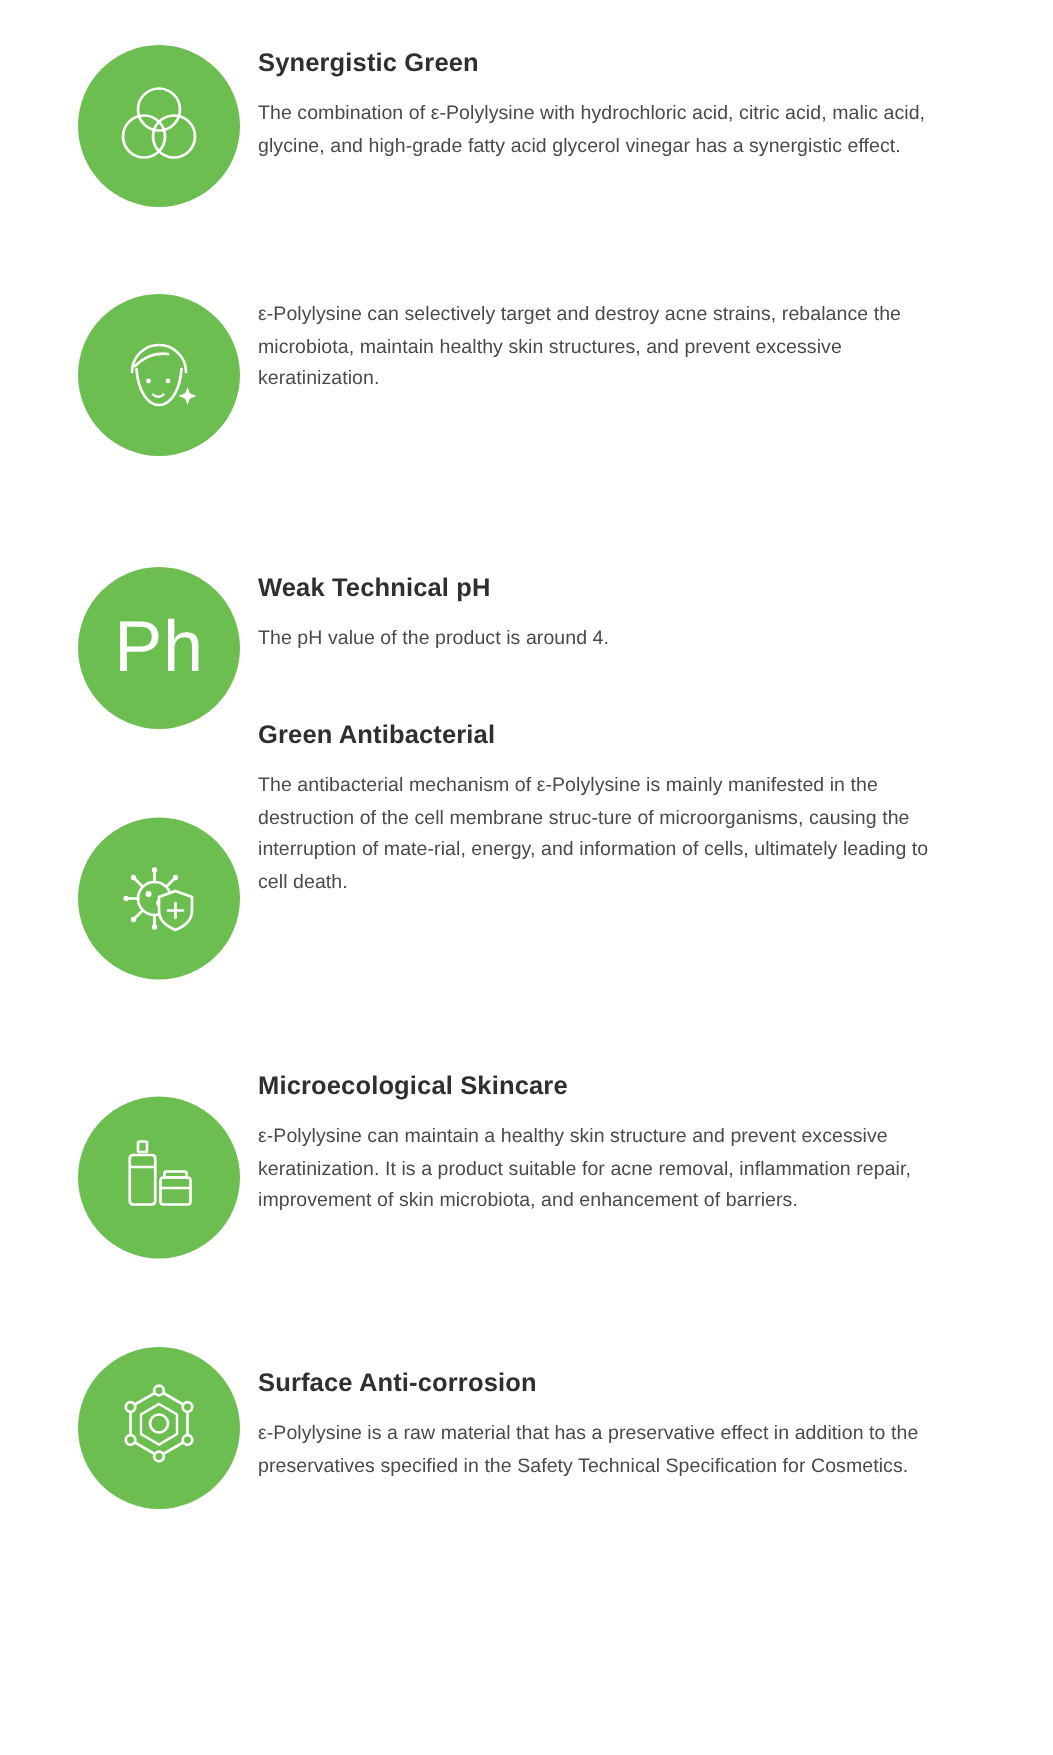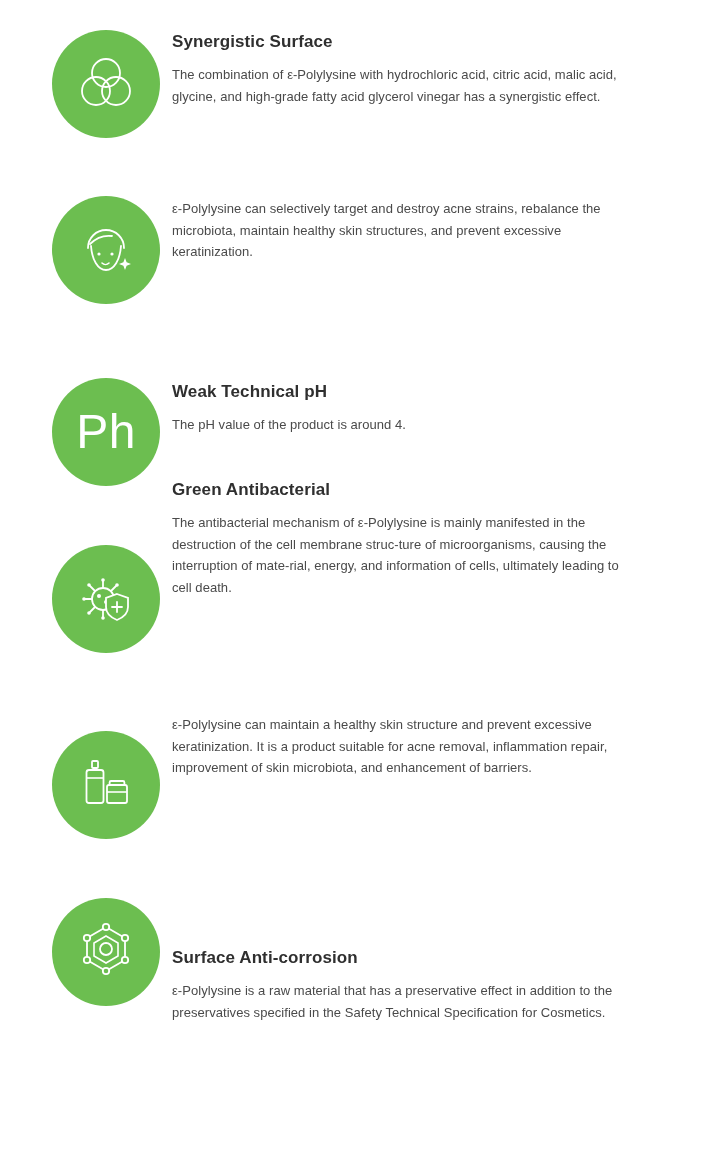--- a/index.html
+++ b/index.html
@@ -75,37 +75,37 @@
   #feat-2 .badge { left: 52px; top: 378px; }
   #feat-2 .content { top: 382px; }
 
   #feat-3 .badge { left: 52px; top: 545px; }
   #feat-3 .content { top: 480px; }
 
   #feat-4 .badge { left: 52px; top: 731px; }
   #feat-4 .content { top: 714px; }
 
   #feat-5 .badge { left: 52px; top: 898px; }
-  #feat-5 .content { top: 948px; }
+  #feat-5 .content { top: 912px; }
 </style>
 </head>
 <body>
 
 <div class="page">
 
   <div class="feature" id="feat-0">
     <div class="badge">
       <svg width="62" height="62" viewBox="0 0 62 62" fill="none" xmlns="http://www.w3.org/2000/svg">
         <circle cx="31" cy="20" r="14" stroke="#ffffff" stroke-width="1.8" fill="none"></circle>
         <circle cx="21" cy="38" r="14" stroke="#ffffff" stroke-width="1.8" fill="none"></circle>
         <circle cx="41" cy="38" r="14" stroke="#ffffff" stroke-width="1.8" fill="none"></circle>
       </svg>
     </div>
     <div class="content">
-      <h3 class="f-title">Synergistic Surface</h3>
+      <h3 class="f-title">Synergistic Green</h3>
       <p class="f-body">The combination of ε-Polylysine with hydrochloric acid, citric acid, malic acid, glycine, and high-grade fatty acid glycerol vinegar has a synergistic effect.</p>
     </div>
   </div>
 
   <div class="feature" id="feat-1">
     <div class="badge">
       <svg width="64" height="64" viewBox="0 0 64 64" fill="none" xmlns="http://www.w3.org/2000/svg">
         <path d="M14 30c0-10 8-18 18-18s18 8 18 18" stroke="#ffffff" stroke-width="1.8" fill="none" stroke-linecap="round"></path>
         <path d="M16 26c6-6 14-9 22-8" stroke="#ffffff" stroke-width="1.8" fill="none" stroke-linecap="round"></path>
         <path d="M17 28c1 14 7 24 15 24s14-10 15-24" stroke="#ffffff" stroke-width="1.8" fill="none" stroke-linecap="round"></path>
@@ -168,20 +168,21 @@
       <svg width="60" height="60" viewBox="0 0 60 60" fill="none" xmlns="http://www.w3.org/2000/svg">
         <rect x="16" y="6" width="6" height="7" rx="1" stroke="#ffffff" stroke-width="1.8" fill="none"></rect>
         <path d="M13 15h12c1.5 0 2.5 1 2.5 2.5v28c0 1.5-1 2.5-2.5 2.5H13c-1.5 0-2.5-1-2.5-2.5v-28C10.5 16 11.5 15 13 15z" stroke="#ffffff" stroke-width="1.8" fill="none"></path>
         <line x1="10.5" y1="23" x2="27.5" y2="23" stroke="#ffffff" stroke-width="1.6"></line>
         <path d="M33 30h16c1.2 0 2 0.8 2 2v14c0 1.2-0.8 2-2 2H33c-1.2 0-2-0.8-2-2V32c0-1.2 0.8-2 2-2z" stroke="#ffffff" stroke-width="1.8" fill="none"></path>
         <path d="M35 26h12c0.8 0 1.4 0.6 1.4 1.4V30H33.6v-2.6c0-0.8 0.6-1.4 1.4-1.4z" stroke="#ffffff" stroke-width="1.8" fill="none"></path>
         <line x1="31" y1="37" x2="51" y2="37" stroke="#ffffff" stroke-width="1.6"></line>
       </svg>
     </div>
     <div class="content">
+      <h3 class="f-title">Microecological Skincare</h3>
       <p class="f-body">ε-Polylysine can maintain a healthy skin structure and prevent excessive keratinization. It is a product suitable for acne removal, inflammation repair, improvement of skin microbiota, and enhancement of barriers.</p>
     </div>
   </div>
 
   <div class="feature" id="feat-5">
     <div class="badge">
       <svg width="66" height="66" viewBox="0 0 66 66" fill="none" xmlns="http://www.w3.org/2000/svg">
         <polygon points="33,8 52,19 52,41 33,52 14,41 14,19" stroke="#ffffff" stroke-width="1.8" fill="none"></polygon>
         <polygon points="33,17 45,24 45,37 33,44 21,37 21,24" stroke="#ffffff" stroke-width="1.6" fill="none"></polygon>
         <circle cx="33" cy="30" r="6" stroke="#ffffff" stroke-width="1.8" fill="none"></circle>

